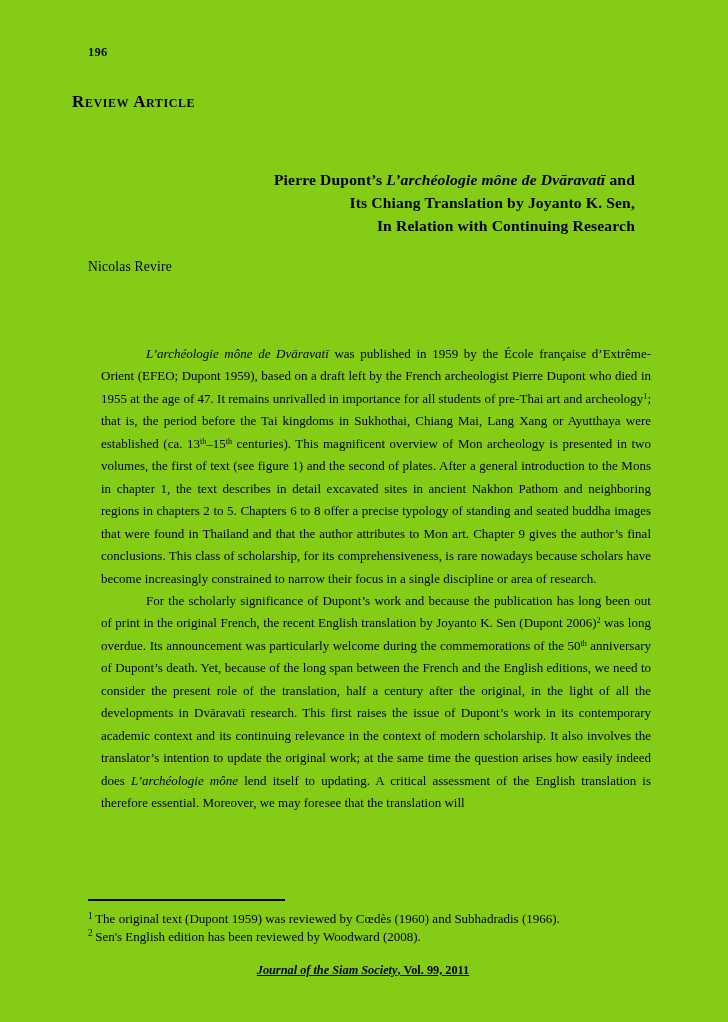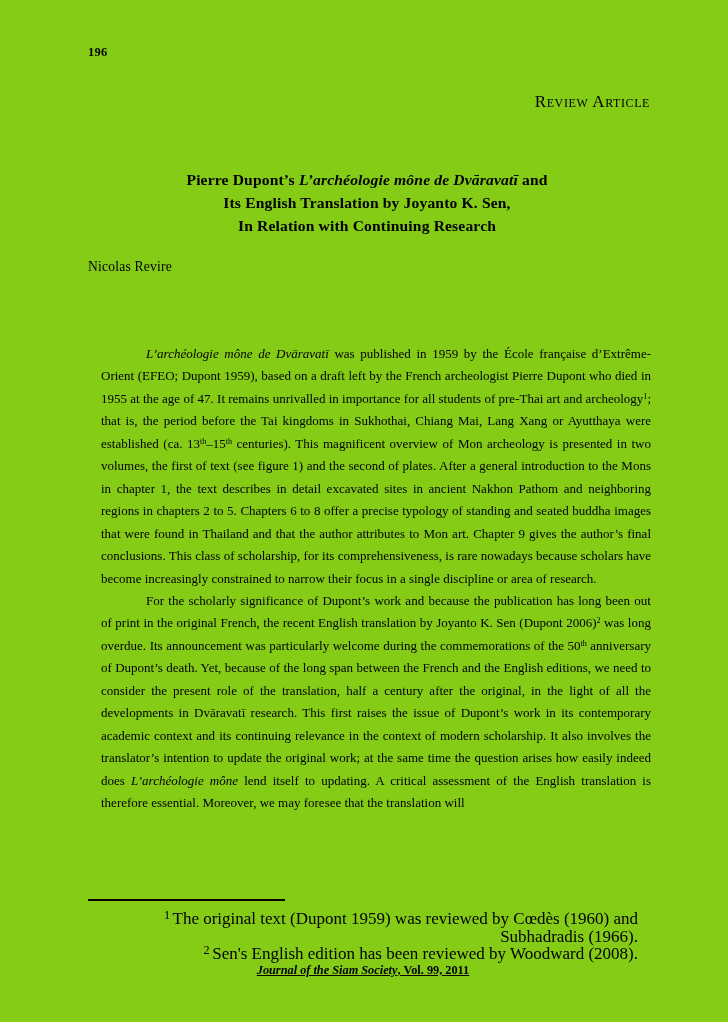--- a/index.html
+++ b/index.html
@@ -28,38 +28,38 @@
     top: 46px;
     font-size: 12.5px;
     font-weight: bold;
     letter-spacing: 0.2px;
     line-height: 1;
   }
 
   
   .section-label {
     position: absolute;
-    left: 100px;
+    left: 72px;
     top: 93px;
     width: 550px;
-    text-align: right;
+    text-align: left;
     font-size: 17px;
-    font-weight: normal;
+    font-weight: bold;
     font-variant: small-caps;
     letter-spacing: 0.6px;
     line-height: 1.1;
   }
 
   
   .title-block {
     position: absolute;
-    left: 92px;
+    left: 85px;
     top: 168px;
     width: 550px;
-    text-align: center;
+    text-align: right;
   }
   .title-line {
     font-size: 15.6px;
     font-weight: bold;
     line-height: 23px;
     letter-spacing: 0.15px;
   }
   .title-line .ital {
     font-style: italic;
   }
@@ -109,23 +109,23 @@
     top: 899px;
     width: 197px;
     height: 0;
     border-top: 2px solid #000000;
   }
   .footnotes {
     position: absolute;
     left: 88px;
     top: 910px;
     width: 550px;
-    font-size: 17px;
+    font-size: 13px;
     line-height: 17.6px;
-    text-align: right;
+    text-align: left;
   }
   .footnotes p {
     margin: 0;
   }
   .footnotes sup {
     font-size: 0.72em;
     vertical-align: 0.45em;
     margin-right: 2.5px;
   }
 
@@ -152,21 +152,21 @@
 <body>
 
 <div class="page">
 
   <div class="folio">196</div>
 
   <div class="section-label">Review Article</div>
 
   <div class="title-block">
     <div class="title-line"><span>Pierre Dupont’s </span><span class="ital">L’archéologie mône de Dvāravatī</span><span> and</span></div>
-    <div class="title-line">Its English Translation by Joyanto K. Sen,</div>
+    <div class="title-line">Its Chiang Translation by Joyanto K. Sen,</div>
     <div class="title-line">In Relation with Continuing Research</div>
   </div>
 
   <div class="author">Nicolas Revire</div>
 
   <div class="body-text">
     <p><i>L’archéologie mône de Dvāravatī</i><span> was published in 1959 by the École française d’Extrême-Orient (EFEO; Dupont 1959), based on a draft left by the French archeologist Pierre Dupont who died in 1955 at the age of 47. It remains unrivalled in importance for all students of pre-Thai art and archeology</span><sup>1</sup><span>; that is, the period before the Tai kingdoms in Sukhothai, Chiang Mai, Lang Xang or Ayutthaya were established (ca. 13</span><sup>th</sup><span>–15</span><sup>th</sup><span> centuries). This magnificent overview of Mon archeology is presented in two volumes, the first of text (see figure 1) and the second of plates. After a general introduction to the Mons in chapter 1, the text describes in detail excavated sites in ancient Nakhon Pathom and neighboring regions in chapters 2 to 5. Chapters 6 to 8 offer a precise typology of standing and seated buddha images that were found in Thailand and that the author attributes to Mon art. Chapter 9 gives the author’s final conclusions. This class of scholarship, for its comprehensiveness, is rare nowadays because scholars have become increasingly constrained to narrow their focus in a single discipline or area of research.</span></p>
     <p><span>For the scholarly significance of Dupont’s work and because the publication has long been out of print in the original French, the recent English translation by Joyanto K. Sen (Dupont 2006)</span><sup>2</sup><span> was long overdue. Its announcement was particularly welcome during the commemorations of the 50</span><sup>th</sup><span> anniversary of Dupont’s death. Yet, because of the long span between the French and the English editions, we need to consider the present role of the translation, half a century after the original, in the light of all the developments in Dvāravatī research. This first raises the issue of Dupont’s work in its contemporary academic context and its continuing relevance in the context of modern scholarship. It also involves the translator’s intention to update the original work; at the same time the question arises how easily indeed does </span><i>L’archéologie mône</i><span> lend itself to updating. A critical assessment of the English translation is therefore essential. Moreover, we may foresee that the translation will</span></p>
   </div>
 

